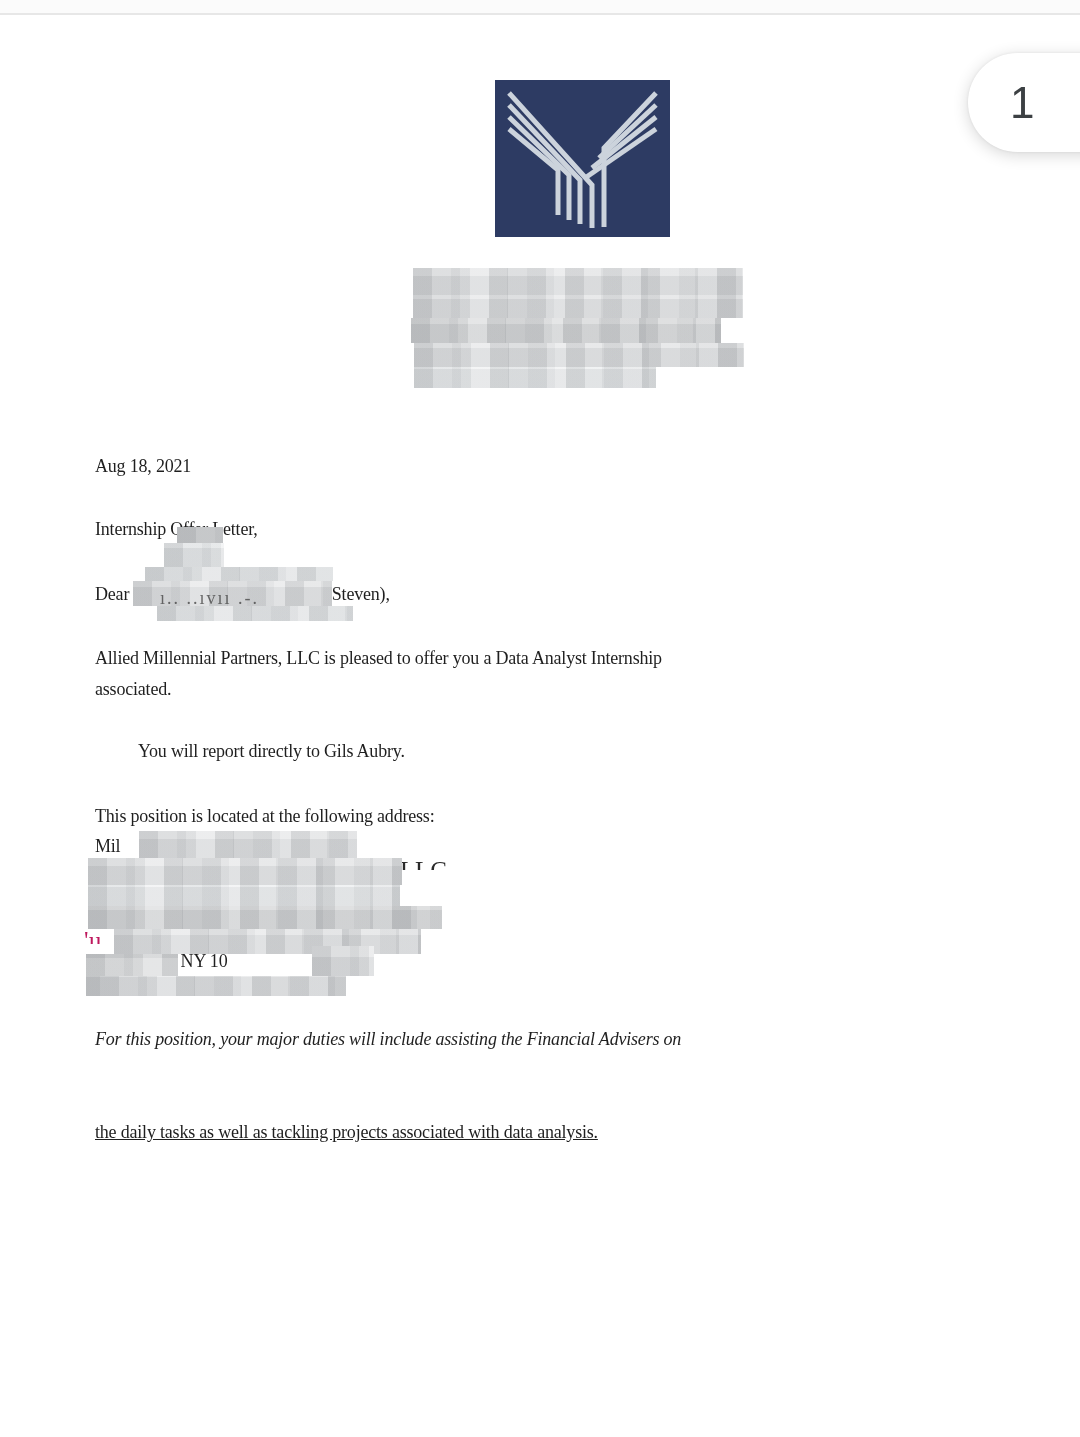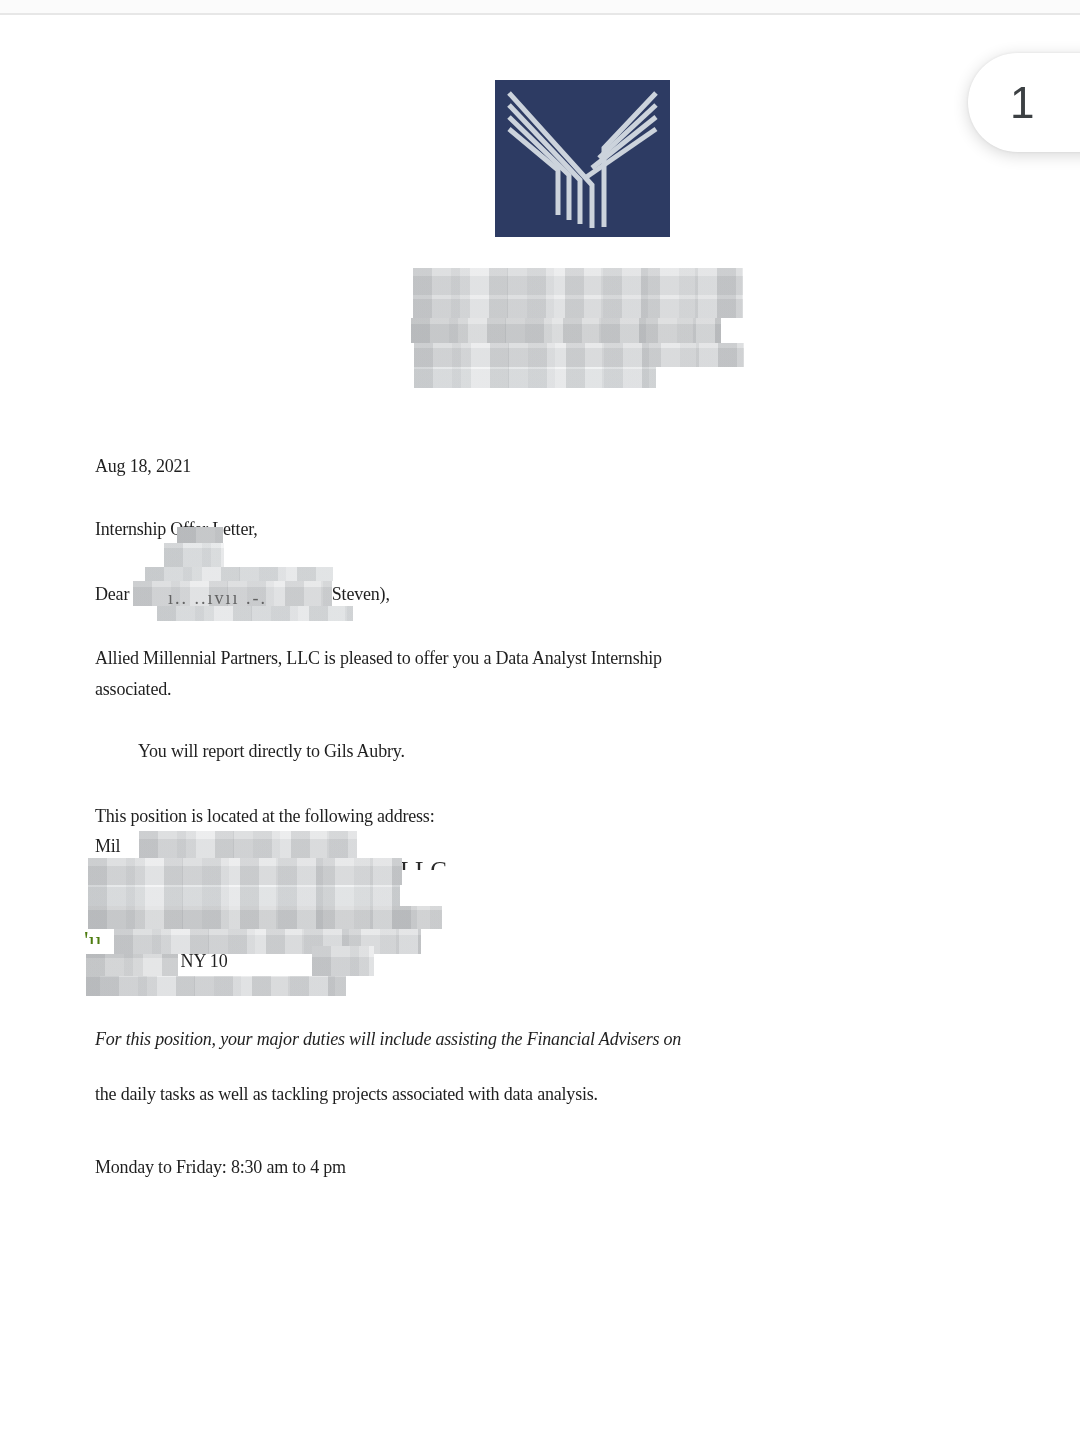--- a/index.html
+++ b/index.html
@@ -89,44 +89,43 @@
 
   <div class="line" style="top:514px;">Internship Offer Letter,</div>
   <div class="mz mz-dark z5" style="left:177px;top:527px;width:46px;height:16px;"></div>
   <div class="mz mz-light z5" style="left:164px;top:543px;width:60px;height:24px;"></div>
 
   <div class="line" style="top:579px;">Dear</div>
   <div class="line" style="left:326px;top:579px;">(Steven),</div>
   <div class="mz mz-light z5" style="left:145px;top:567px;width:188px;height:14px;"></div>
   <div class="mz z5" style="left:133px;top:581px;width:199px;height:25px;"></div>
   <div class="mz mz-light z5" style="left:157px;top:606px;width:196px;height:15px;"></div>
-  <div class="marks" style="left:168px;top:588px;">ı.. ..ıvıı .-.</div>
+  <div class="marks" style="left:160px;top:588px;">ı.. ..ıvıı .-.</div>
 
   <div class="line" style="top:643px;text-align:center;">Allied Millennial Partners, LLC is pleased to offer you a Data Analyst Internship</div>
   <div class="line" style="top:674px;">associated.</div>
 
   <div class="line" style="top:736px;margin-left:43px;">You will report directly to Gils Aubry.</div>
 
   <div class="line" style="top:801px;">This position is located at the following address:</div>
   <div class="line" style="top:831px;">Mil</div>
   <div class="peek" style="left:400px;top:858px;height:12px;color:#2a2a2a;">LLC</div>
-  <div class="peek" style="left:84px;top:928px;height:16px;color:#4d7c0f;">'ıı</div>
+  <div class="peek" style="left:84px;top:928px;height:16px;color:#be185d;">'ıı</div>
   <div class="line" style="left:172px;top:946px;">, NY 10</div>
 
   <div class="mz z5" style="left:139px;top:831px;width:218px;height:27px;"></div>
   <div class="mz z5" style="left:88px;top:858px;width:314px;height:27px;"></div>
   <div class="mz mz-light z5" style="left:88px;top:885px;width:312px;height:21px;"></div>
   <div class="mz mz-dark z5" style="left:88px;top:906px;width:354px;height:23px;"></div>
   <div class="mz z5" style="left:114px;top:929px;width:307px;height:25px;"></div>
   <div class="mz mz-dark z5" style="left:86px;top:954px;width:92px;height:42px;"></div>
   <div class="mz z5" style="left:312px;top:946px;width:62px;height:30px;"></div>
   <div class="mz z5" style="left:100px;top:976px;width:246px;height:20px;"></div>
 
   <div class="line" style="top:1024px;font-style:italic;">For this position, your major duties will include assisting the Financial Advisers on</div>
-  <div class="line" style="top:1079px;">the daily tasks as well as tackling projects associated with data analysis.</div>
+  <div class="line" style="top:1117px;text-decoration:underline;">the daily tasks as well as tackling projects associated with data analysis.</div>
 
-  <div class="line" style="top:1152px;">Monday to Friday: 8:30 am to 4 pm</div>
 
   <div class="page-badge">
     <span>1</span>
   </div>
 
 </div>
 
 </body></html>

